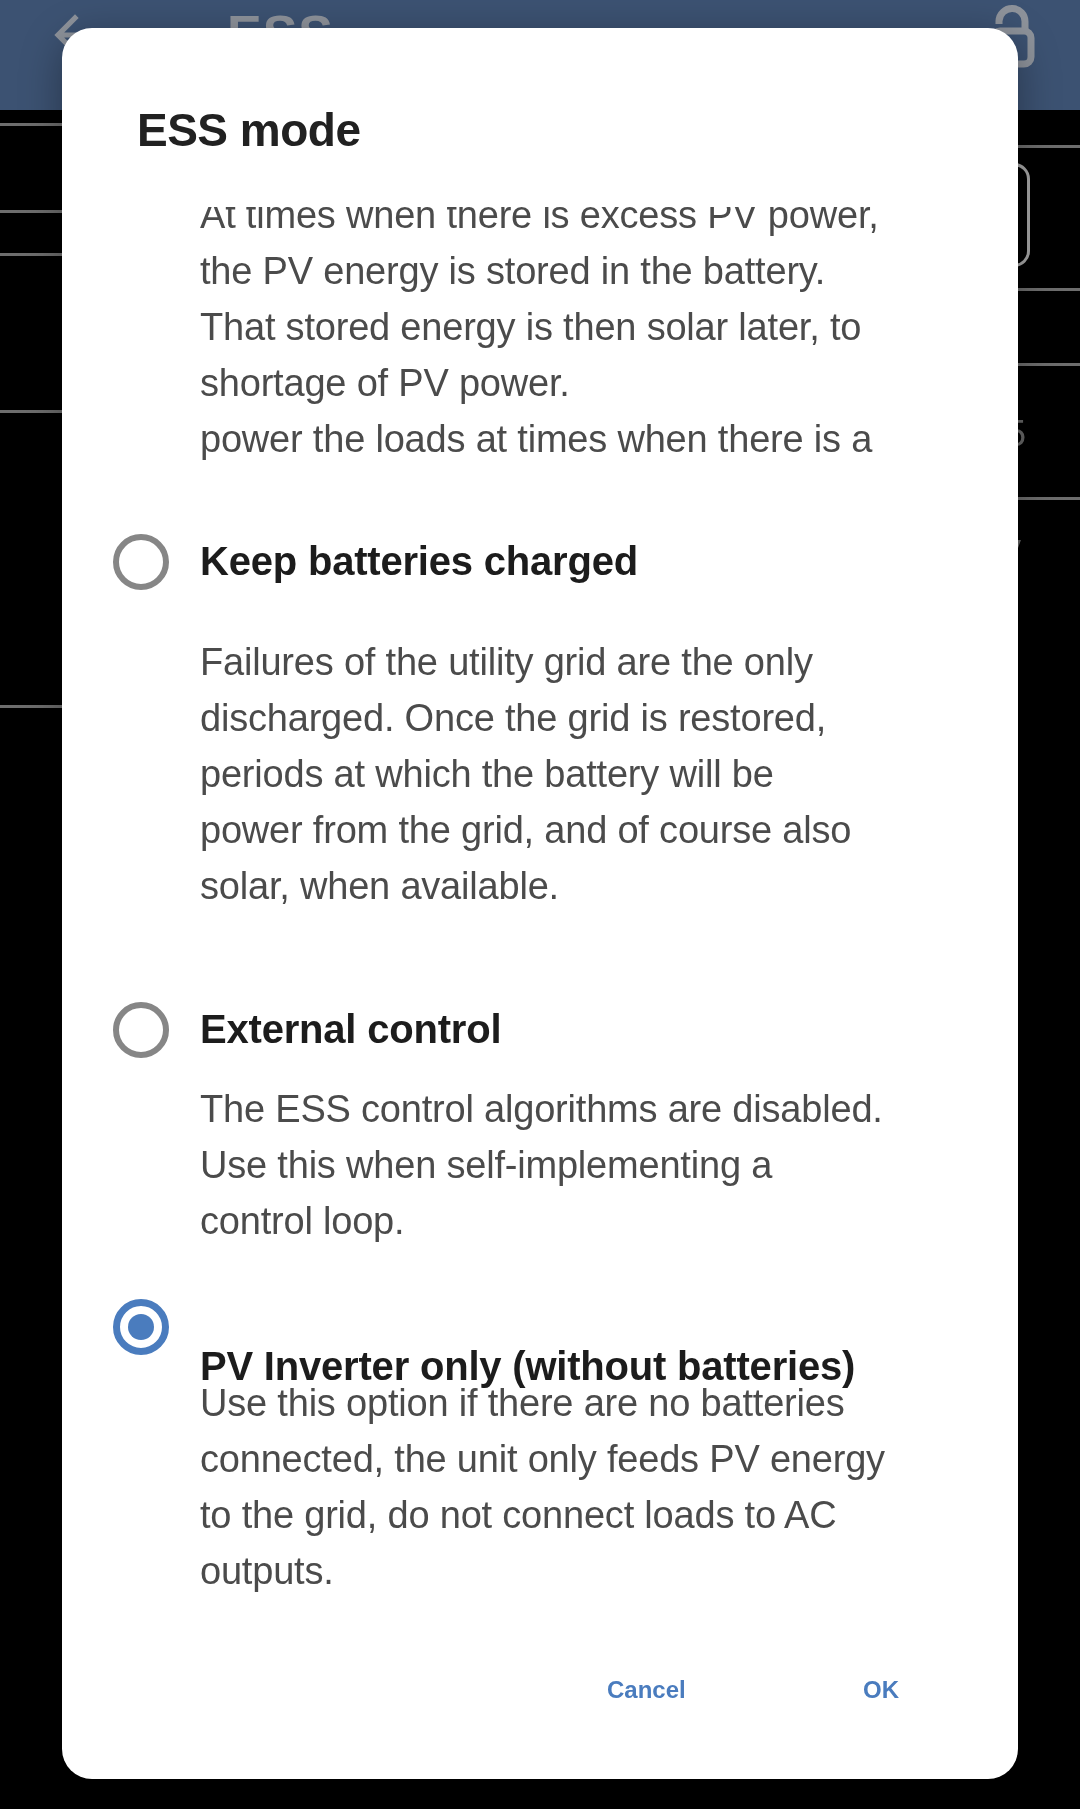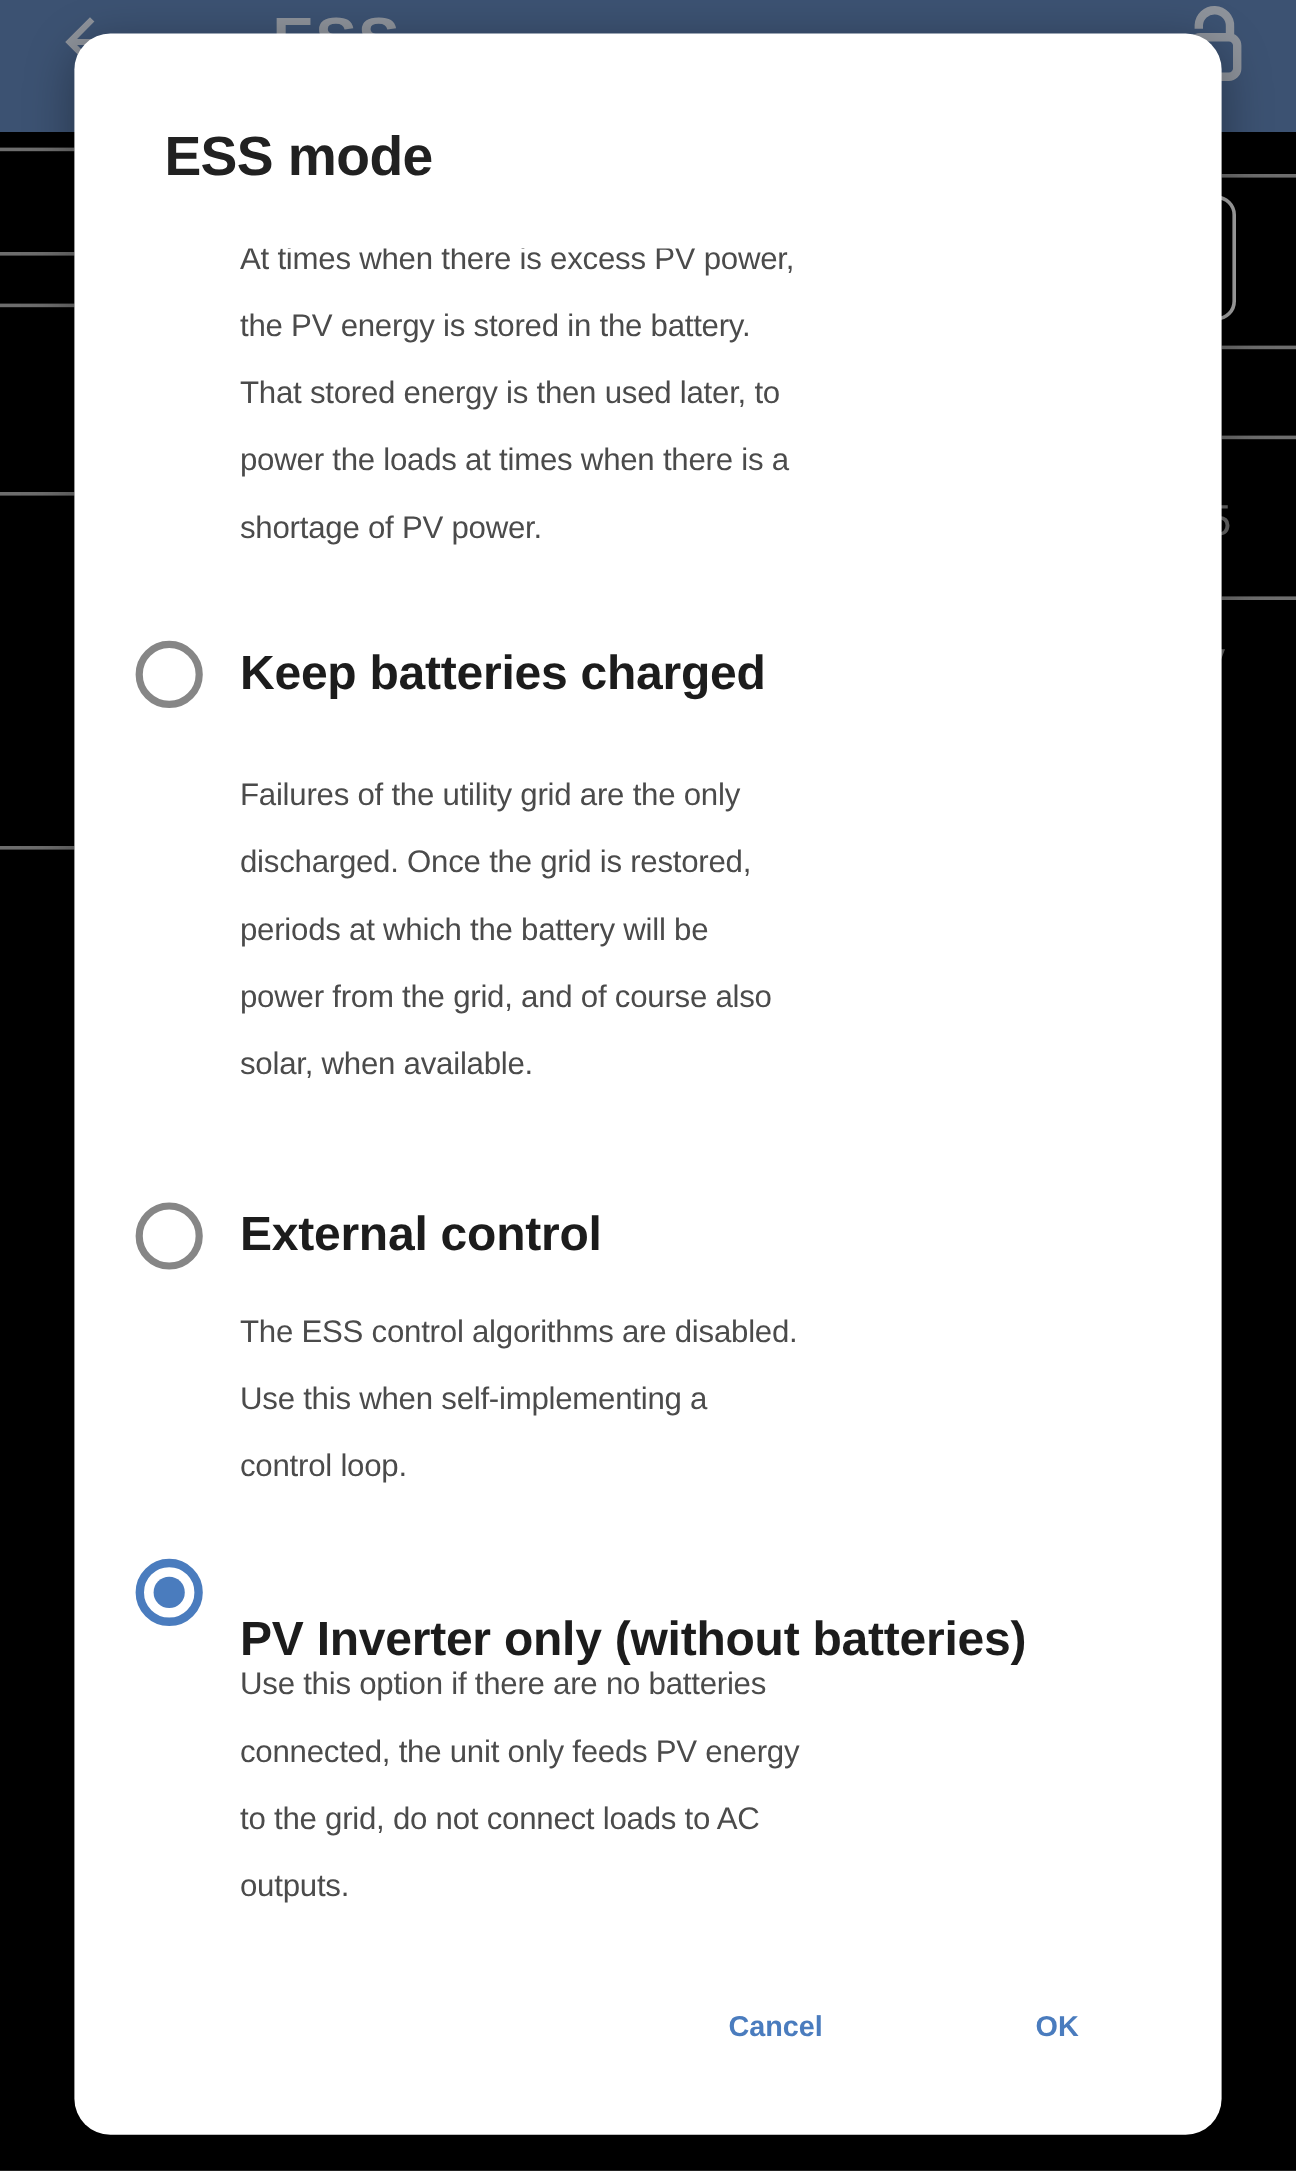--- a/index.html
+++ b/index.html
@@ -33,21 +33,21 @@
   }
   .dlg-title{
     position:absolute;left:75px;top:76px;font-size:46px;font-weight:bold;
     color:#212121;line-height:52px;letter-spacing:-0.5px;
   }
   .intro-clip{
     position:absolute;left:138px;top:179px;right:30px;height:312px;overflow:hidden;
   }
   .intro-inner{margin-top:-20px;}
   .line{
-    height:56px;line-height:56px;font-size:26px;color:#4b4b4b;
+    height:56px;line-height:56px;font-size:38px;color:#4b4b4b;
     white-space:nowrap;letter-spacing:-0.2px;
   }
   .opt-label{
     position:absolute;left:138px;font-size:40px;font-weight:bold;color:#1c1c1c;
     line-height:44px;white-space:nowrap;letter-spacing:-0.2px;
   }
   .desc{position:absolute;left:138px;right:30px;}
   .radio{
     position:absolute;left:51px;width:56px;height:56px;border-radius:50%;
     border:6px solid #868686;background:#fff;
@@ -96,23 +96,23 @@
   <div class="scrim"></div>
 
   <div class="dialog">
 
     <div class="dlg-title">ESS mode</div>
 
     <div class="intro-clip">
       <div class="intro-inner">
         <div class="line">At times when there is excess PV power,</div>
         <div class="line">the PV energy is stored in the battery.</div>
-        <div class="line">That stored energy is then used later, to</div>
+        <div class="line">That stored energy is then solar later, to</div>
+        <div class="line">shortage of PV power.</div>
         <div class="line">power the loads at times when there is a</div>
-        <div class="line">shortage of PV power.</div>
       </div>
     </div>
 
     <div class="radio" style="top:506px"></div>
     <div class="opt-label" style="top:511px">Keep batteries charged</div>
     <div class="desc" style="top:606px">
       <div class="line">Failures of the utility grid are the only</div>
       <div class="line">discharged. Once the grid is restored,</div>
       <div class="line">periods at which the battery will be</div>
       <div class="line">power from the grid, and of course also</div>

